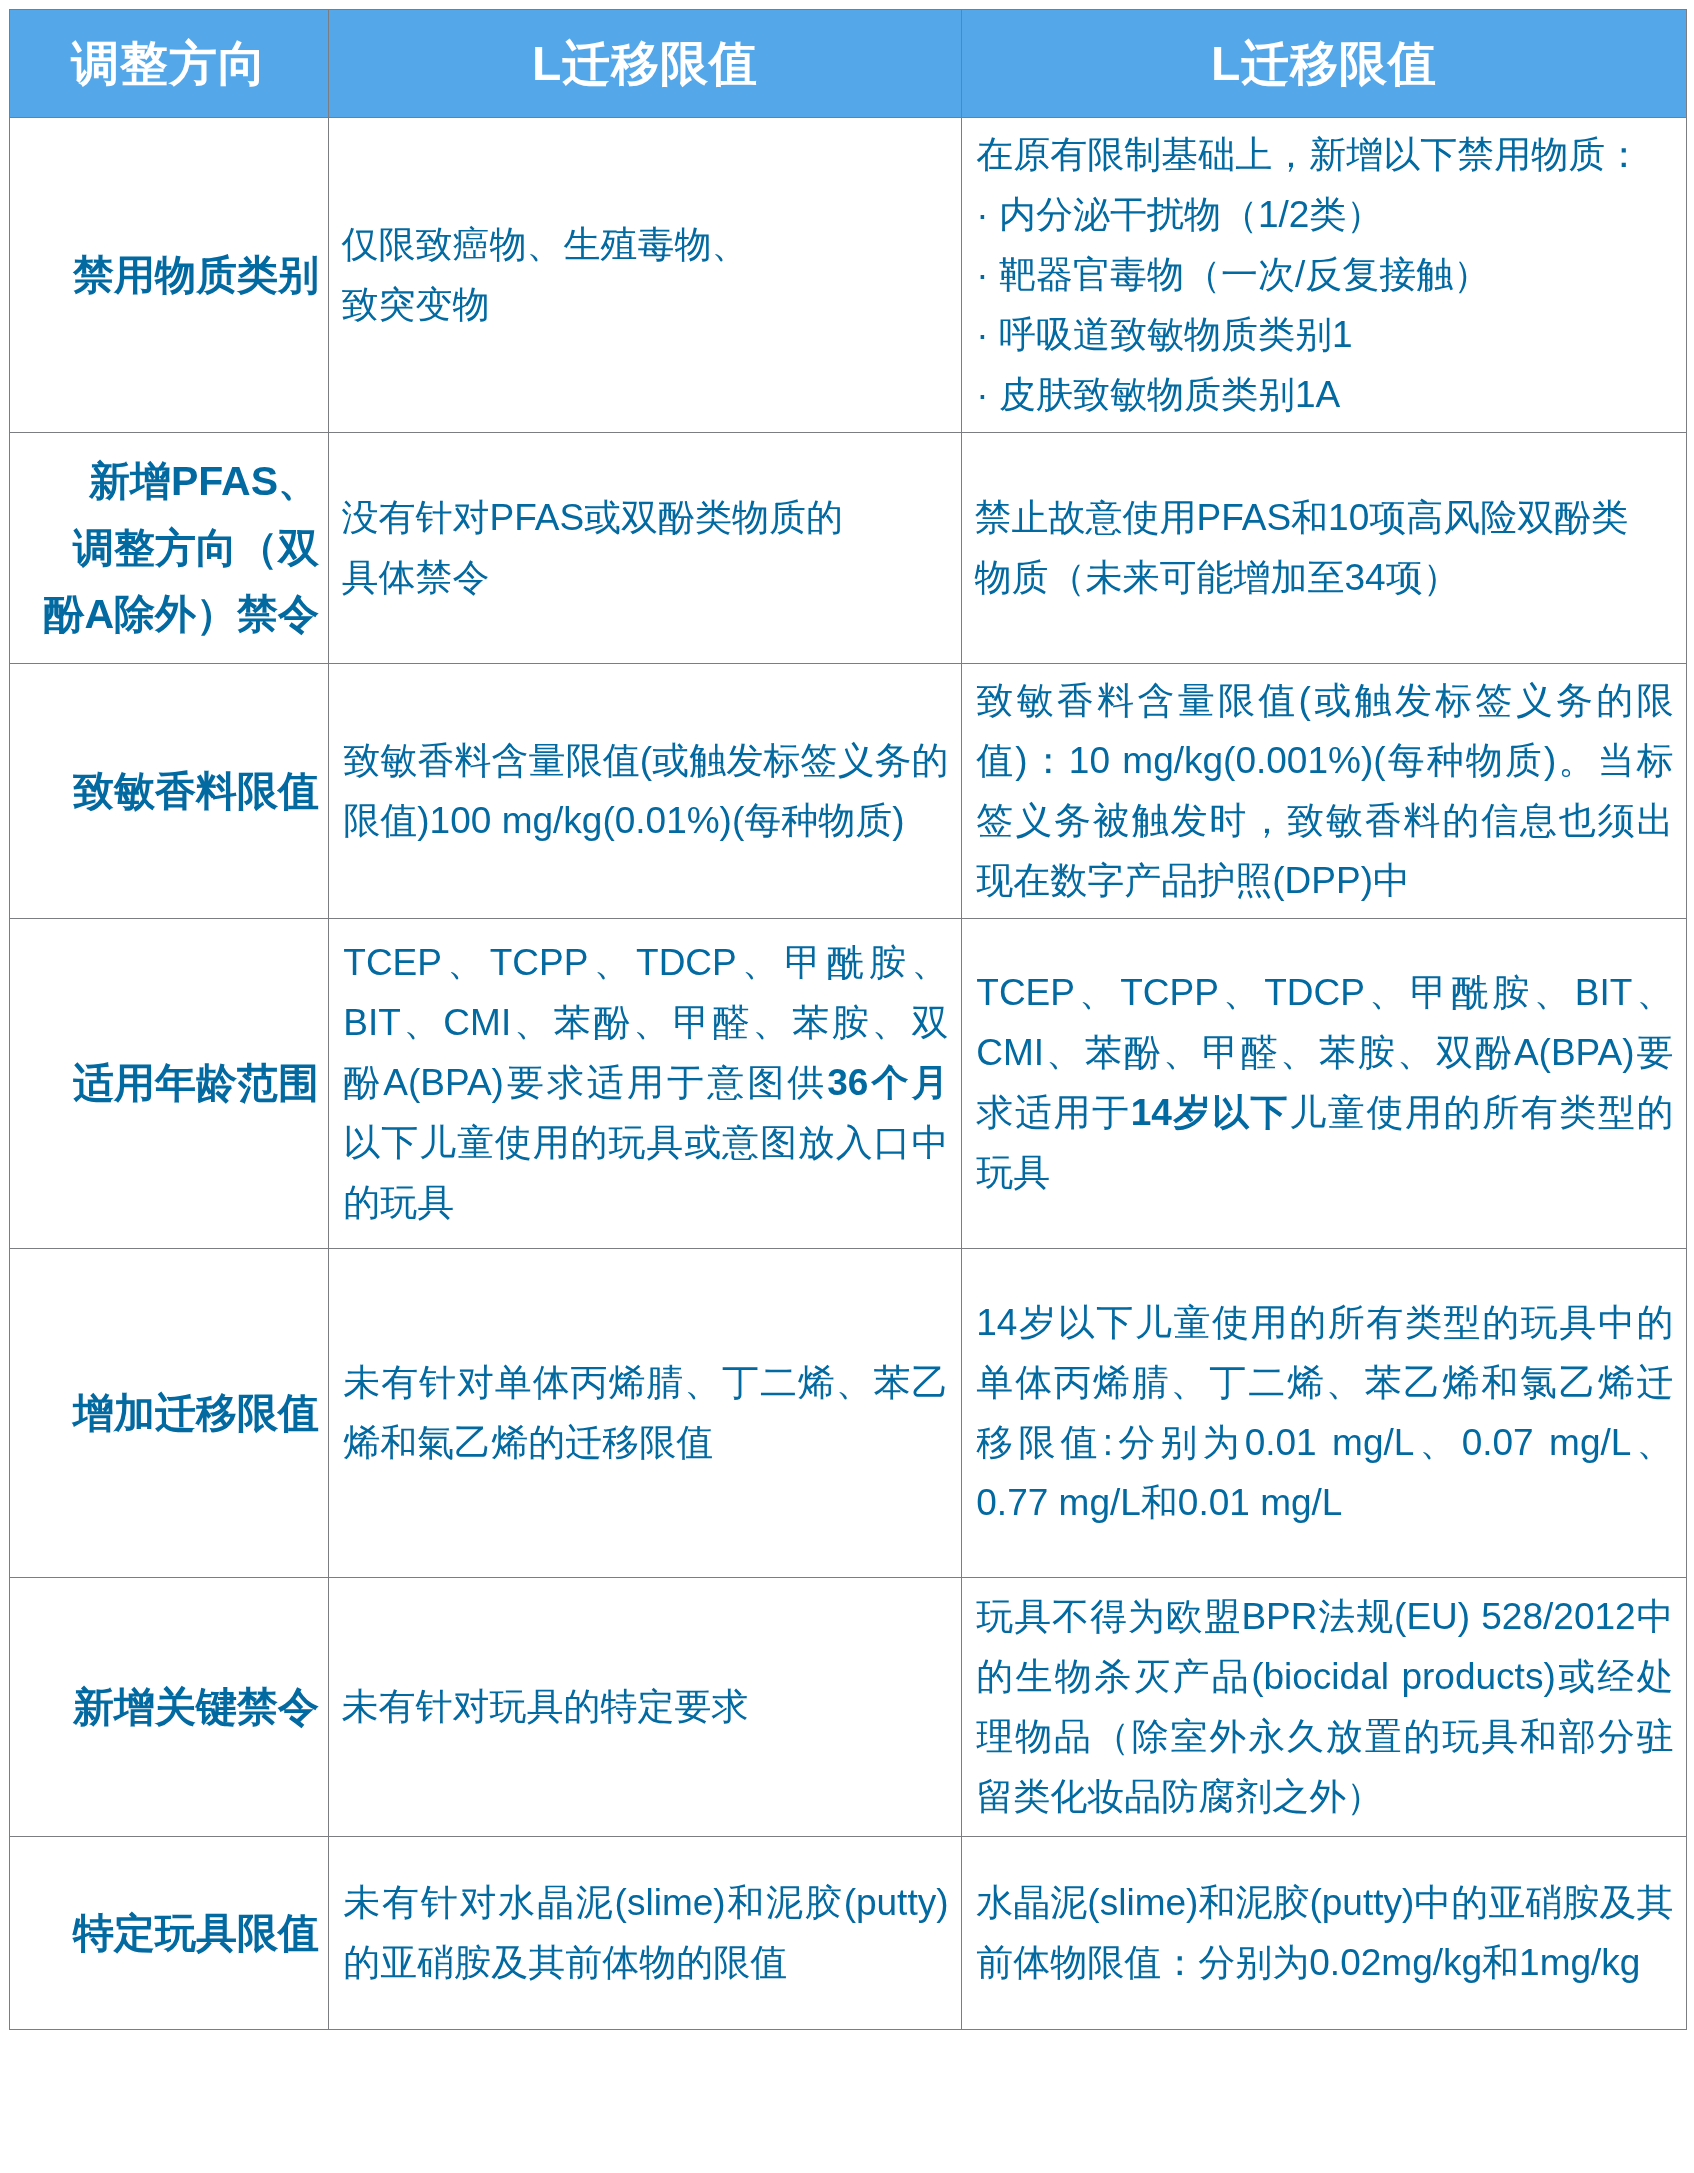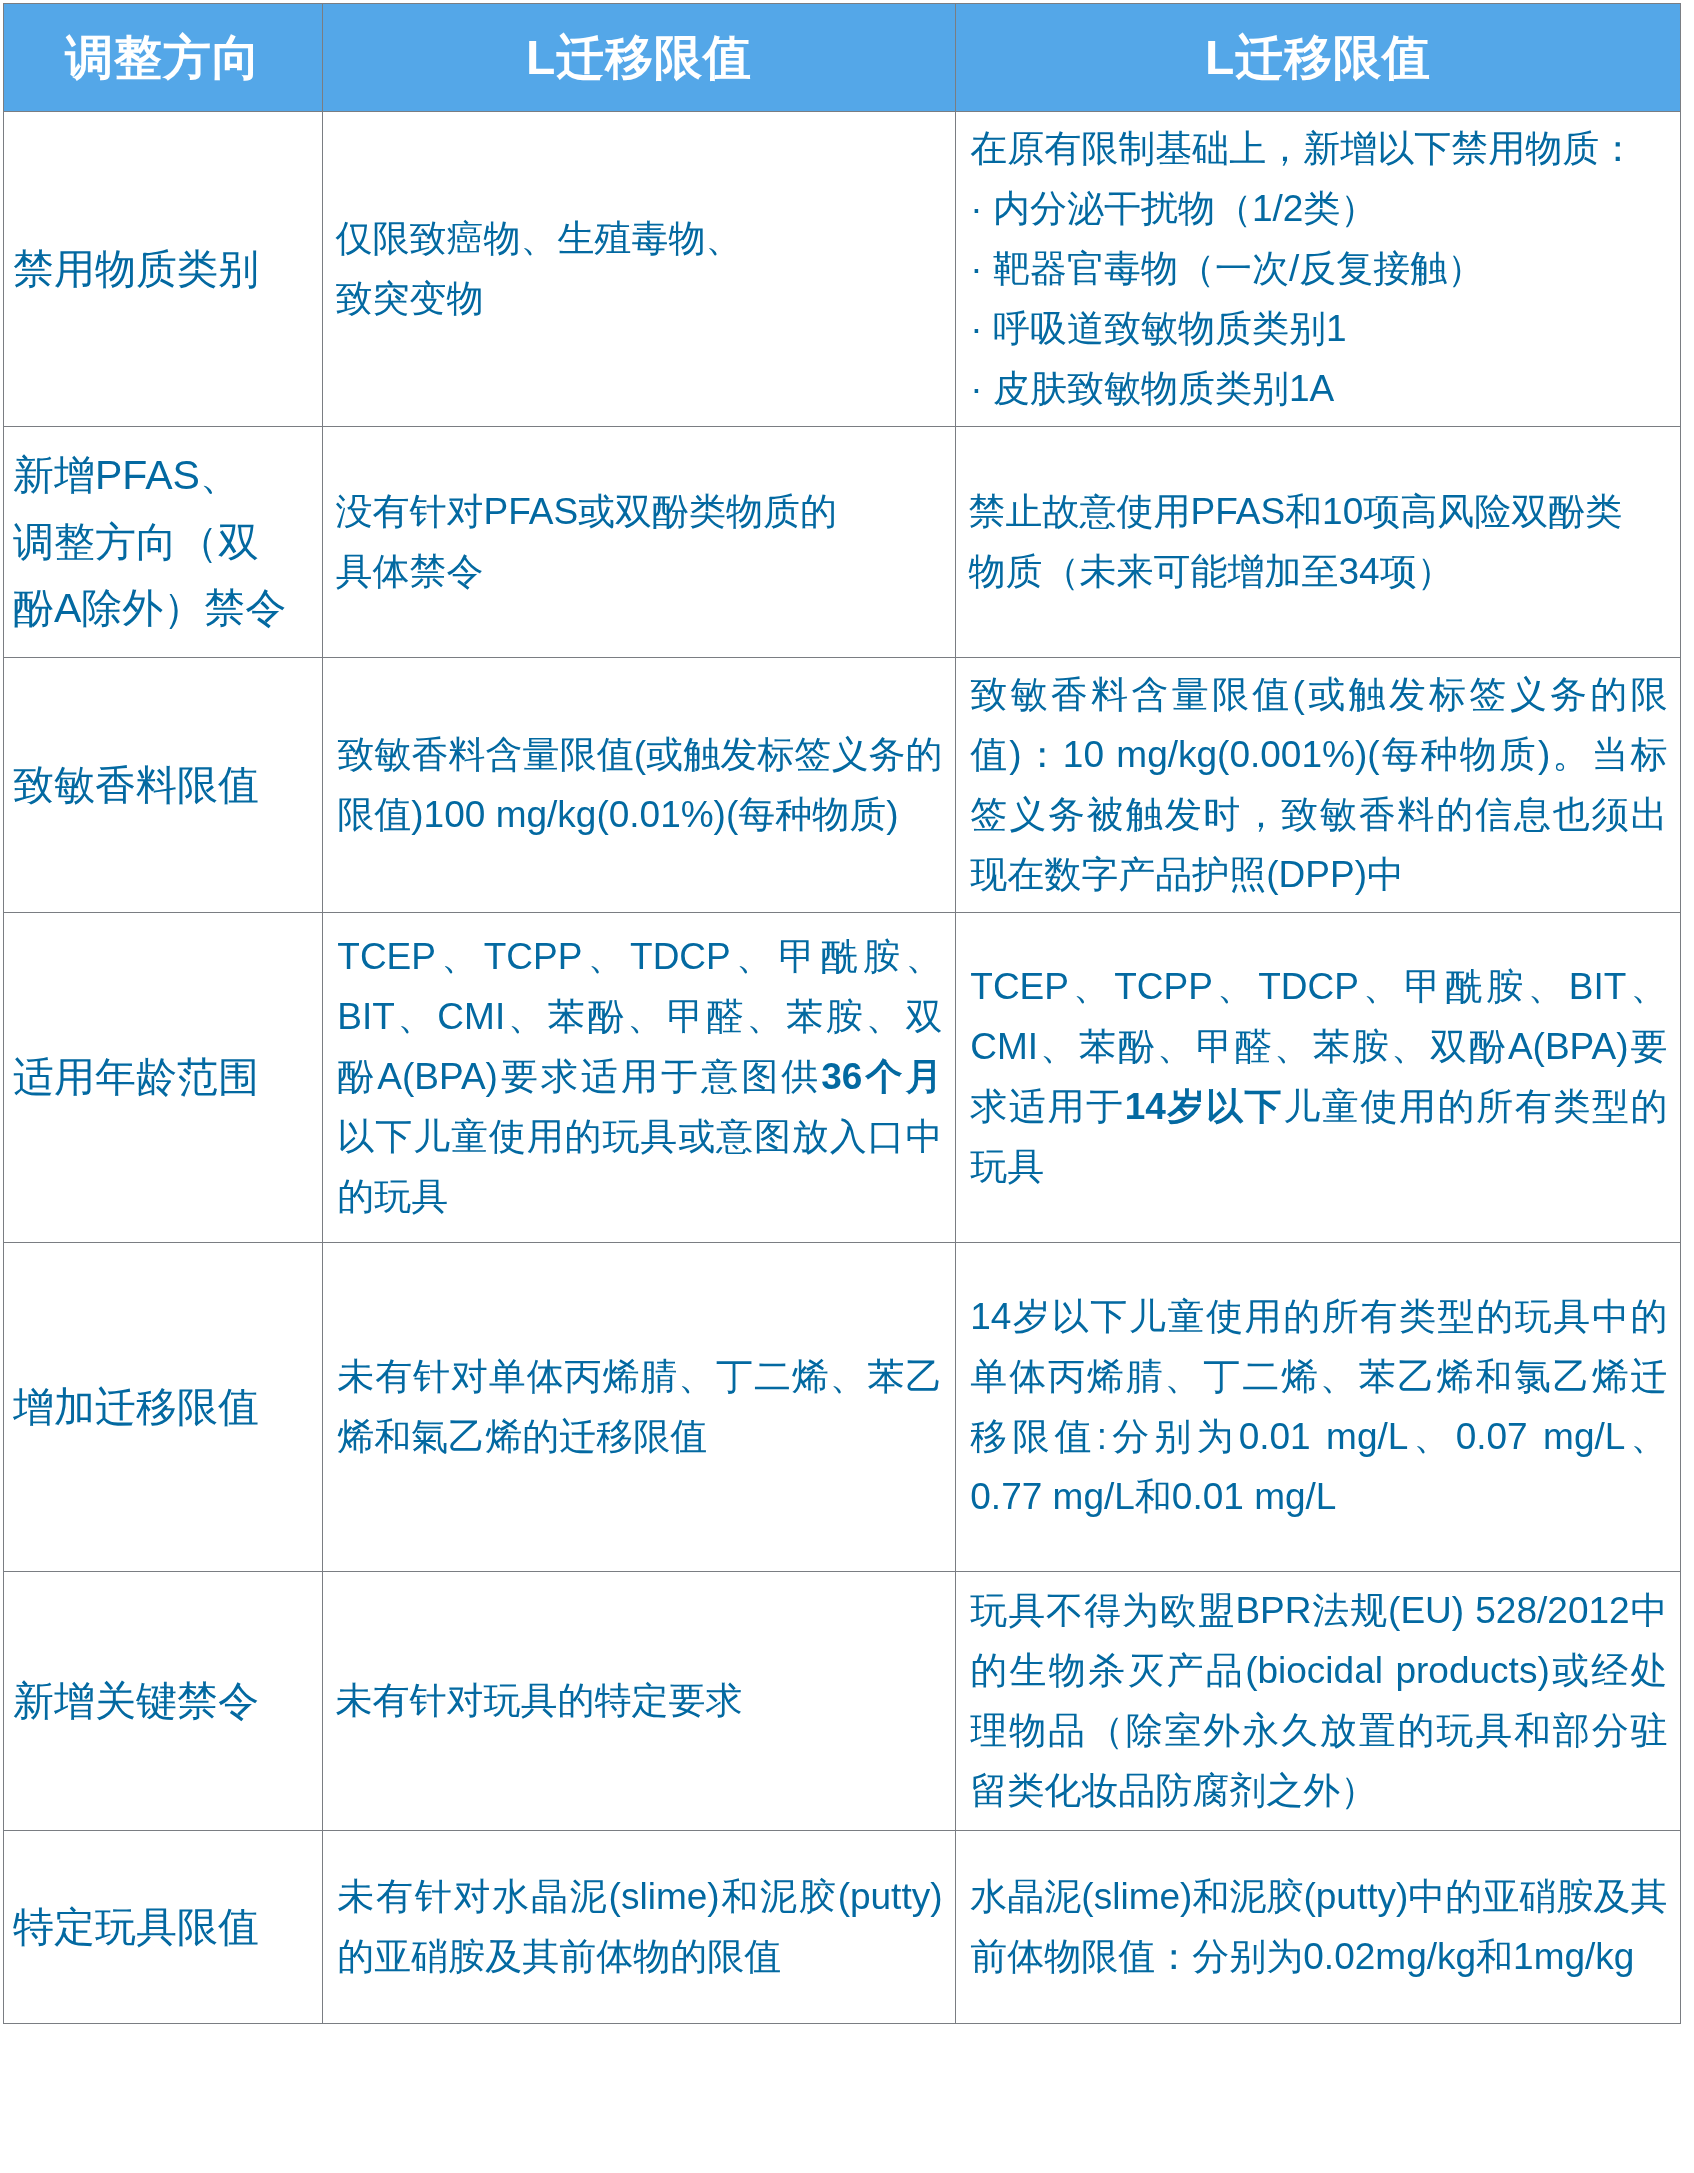--- a/index.html
+++ b/index.html
@@ -6,21 +6,21 @@
     margin: 0;
     padding: 0;
     background: #ffffff;
     font-family: "Liberation Sans", "DejaVu Sans", sans-serif;
   }
   .page {
     width: 1495px;
     height: 2173px;
     background: #ffffff;
     box-sizing: border-box;
-    padding: 3px;
+    padding: 9px;
   }
   table.cmp {
     border-collapse: collapse;
     table-layout: fixed;
     width: 1677px;
   }
   table.cmp col.c1 { width: 319px; }
   table.cmp col.c2 { width: 633px; }
   table.cmp col.c3 { width: 725px; }
   table.cmp th, table.cmp td {
@@ -37,23 +37,23 @@
     height: 108px;
     text-align: center;
     letter-spacing: 0.9px;
   }
   td {
     color: #0369a1;
     font-size: 37px;
     line-height: 1.62;
   }
   td.dir {
-    font-weight: 400;
+    font-weight: 700;
     font-size: 41px;
-    text-align: left;
+    text-align: right;
     padding: 5.3px 9px;
   }
   td.center {
     text-align: left;
     padding: 7.1px 12.5px;
   }
   td.left {
     text-align: justify;
     padding: 7.1px 12.5px 7.1px 14.3px;
   }

